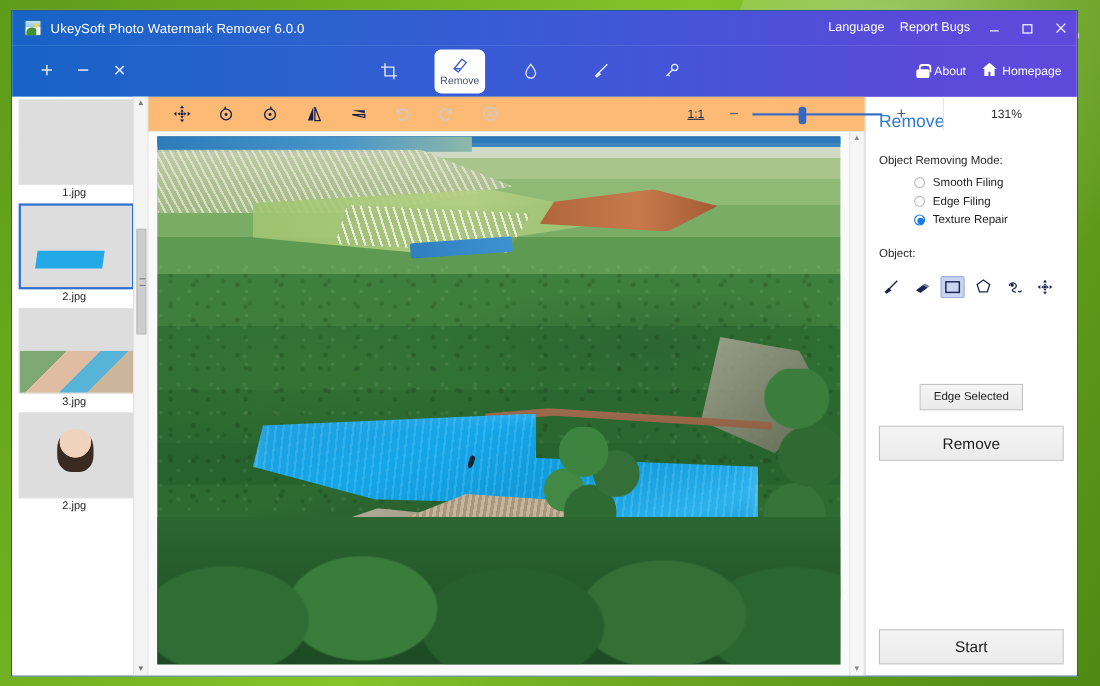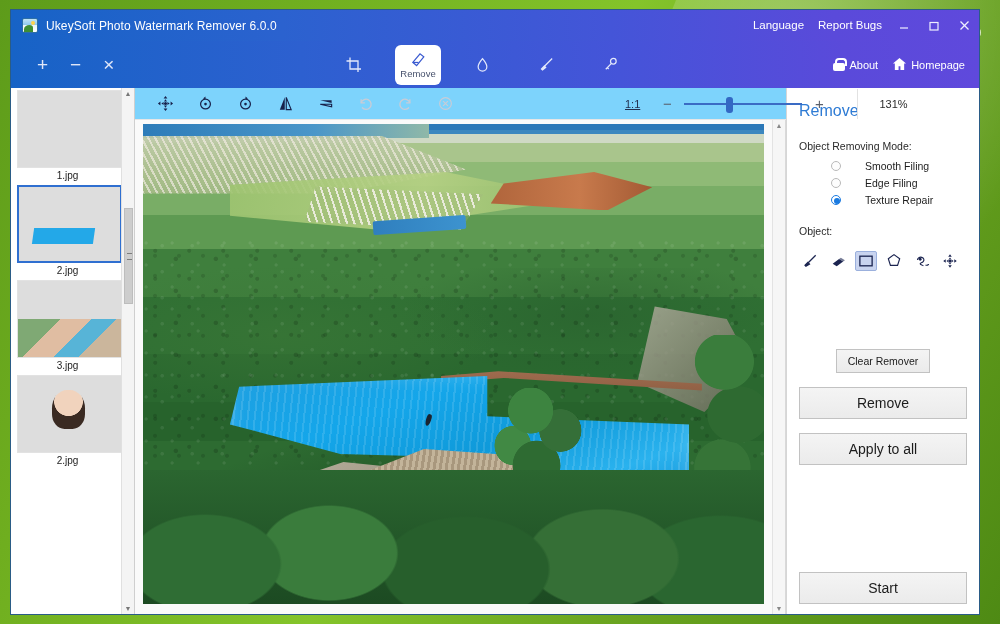--- a/index.html
+++ b/index.html
@@ -156,40 +156,40 @@
     position: absolute; top: 120px; left: 2px; width: 9px; height: 96px;
     background: #cdcdcd; border: 1px solid #bdbdbd;
   }
   .tb-thumbpiece::after{content:"";position:absolute;left:2px;top:44px;width:5px;height:5px;
     border-top:1px solid #7d7d7d;border-bottom:1px solid #7d7d7d;}
 
   
   .canvas-col { flex: 1; display: flex; flex-direction: column; min-width: 0; background: #fff; }
   .canvas-toolbar {
     height: 32px; flex: 0 0 32px; display: flex; align-items: center;
-    border-bottom: 1px solid #e6e6e6; background: #7dd3fc; position: relative;
+    border-bottom: 1px solid #e6e6e6; background: #fdba74; position: relative;
   }
   .ct-group { display: flex; align-items: center; gap: 0; padding-left: 10px; }
   .ct-btn {
     width: 40px; height: 30px; display: flex; align-items: center; justify-content: center;
     color: #17204a;
   }
   .ct-btn.dis { color: #c9ccd6; }
   .ct-btn svg { display:block; }
   .zoom-group { position: absolute; left: 480px; display: flex; align-items: center; gap: 0; }
   .onetoone { font-size: 11px; color: #22304f; text-decoration: underline; padding: 0 10px; }
   .zg-btn { width: 34px; text-align: center; font-size: 15px; color: #5a5f6b; font-weight: 300; }
   .slider { width: 118px; height: 14px; position: relative; display: flex; align-items: center; }
   .slider .track { width: 100%; height: 2px; background: #3a6bc4; }
   .slider .knob {
     position: absolute; left: 42px; top: 0px; width: 7px; height: 16px;
     background: #3368c4; border-radius: 3px;
   }
   .zoom-pct {
-    position: absolute; left: 722px; width: 72px; text-align: center;
+    position: absolute; left: 722px; width: 72px; text-align: right;
     font-size: 11px; color: #2c2c2c; border-left: 1px solid #e2e2e2; line-height: 30px; height:30px;
   }
   .canvas-area {
     flex: 1; background: #fafafa; position: relative; display: flex; min-height: 0;
     border-right: 1px solid #d9d9d9;
   }
   .canvas-inner { flex: 1; position: relative; overflow: hidden; padding: 4px 0 0 8px; }
   .photo {
     position: absolute; left: 8px; top: 4px; right: 8px; bottom: 10px;
     overflow: hidden;
@@ -344,21 +344,21 @@
   .cv-arrow { font-size: 7px; color:#888; }
 
   
   .rpanel {
     width: 193px; flex: 0 0 193px; background: #fff; border-left: 1px solid #d6d6d6;
     display: flex; flex-direction: column; padding: 14px 12px 10px;
   }
   .rtitle { font-size: 16px; color: #2e7bd4; margin-bottom: 20px; }
   .rsub { font-size: 10.5px; color: #2a2a2a; margin-bottom: 8px; }
   .radios { margin-left: 32px; margin-bottom: 14px; }
-  .radio-row { display: flex; align-items: center; gap: 24px; margin-bottom: 5px; }
+  .radio-row { display: flex; align-items: center; gap: 7px; margin-bottom: 5px; }
   .radio {
     width: 10px; height: 10px; border-radius: 50%;
     border: 1px solid #b9b9b9; background: #fdfdfd; flex: 0 0 auto; position: relative;
   }
   .radio.on { border-color: #1a7ae0; background: #fff; }
   .radio.on::after {
     content: ""; position: absolute; left: 2px; top: 2px; width: 6px; height: 6px;
     border-radius: 50%; background: #1a7ae0;
   }
   .radio-label { font-size: 10.5px; color: #1d1d1d; }
@@ -702,25 +702,24 @@
             <svg width="16" height="16" viewBox="0 0 18 18" fill="currentColor">
               <path d="M9 1.4l2 2.8H7zM9 16.6l-2-2.8h4zM1.4 9l2.8-2v4zM16.6 9l-2.8 2V7z"></path>
               <circle cx="9" cy="9" r="1.5"></circle>
               <path d="M9 5l1.6 2.4H7.4zM9 13l-1.6-2.4h3.2zM5 9l2.4-1.6v3.2zM13 9l-2.4 1.6V7.4z"></path>
             </svg>
           </span>
         </div>
       </div>
 
       <div class="clear-wrap">
-        <div class="btn btn-clear">Clear Remover</div>
+        <div class="btn btn-clear">Edge Selected</div>
       </div>
 
       <div class="btn btn-wide">Remove</div>
-      <div class="btn btn-wide">Apply to all</div>
 
       <div class="spacer"></div>
 
       <div class="btn btn-start">Start</div>
     </div>
 
   </div>
 </div>
 
 </body></html>

